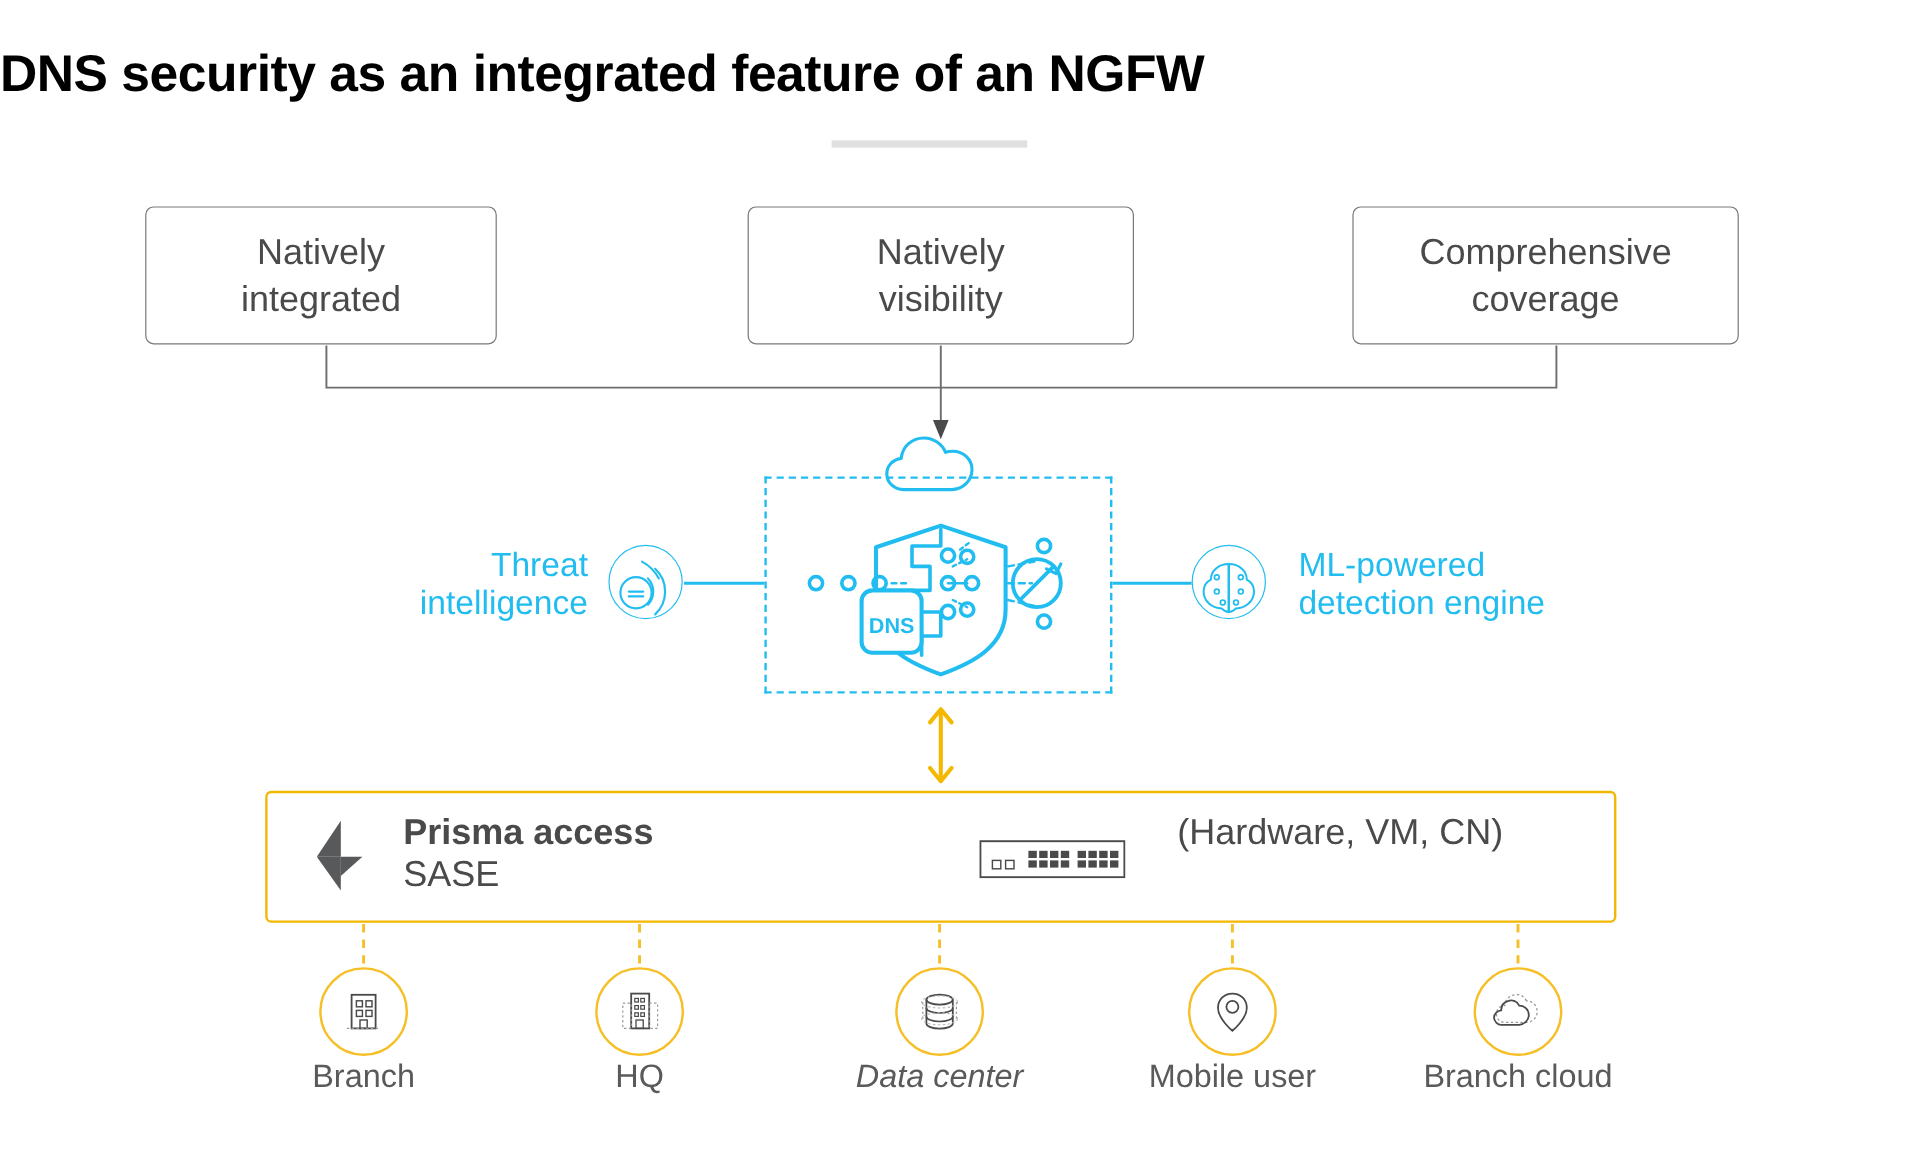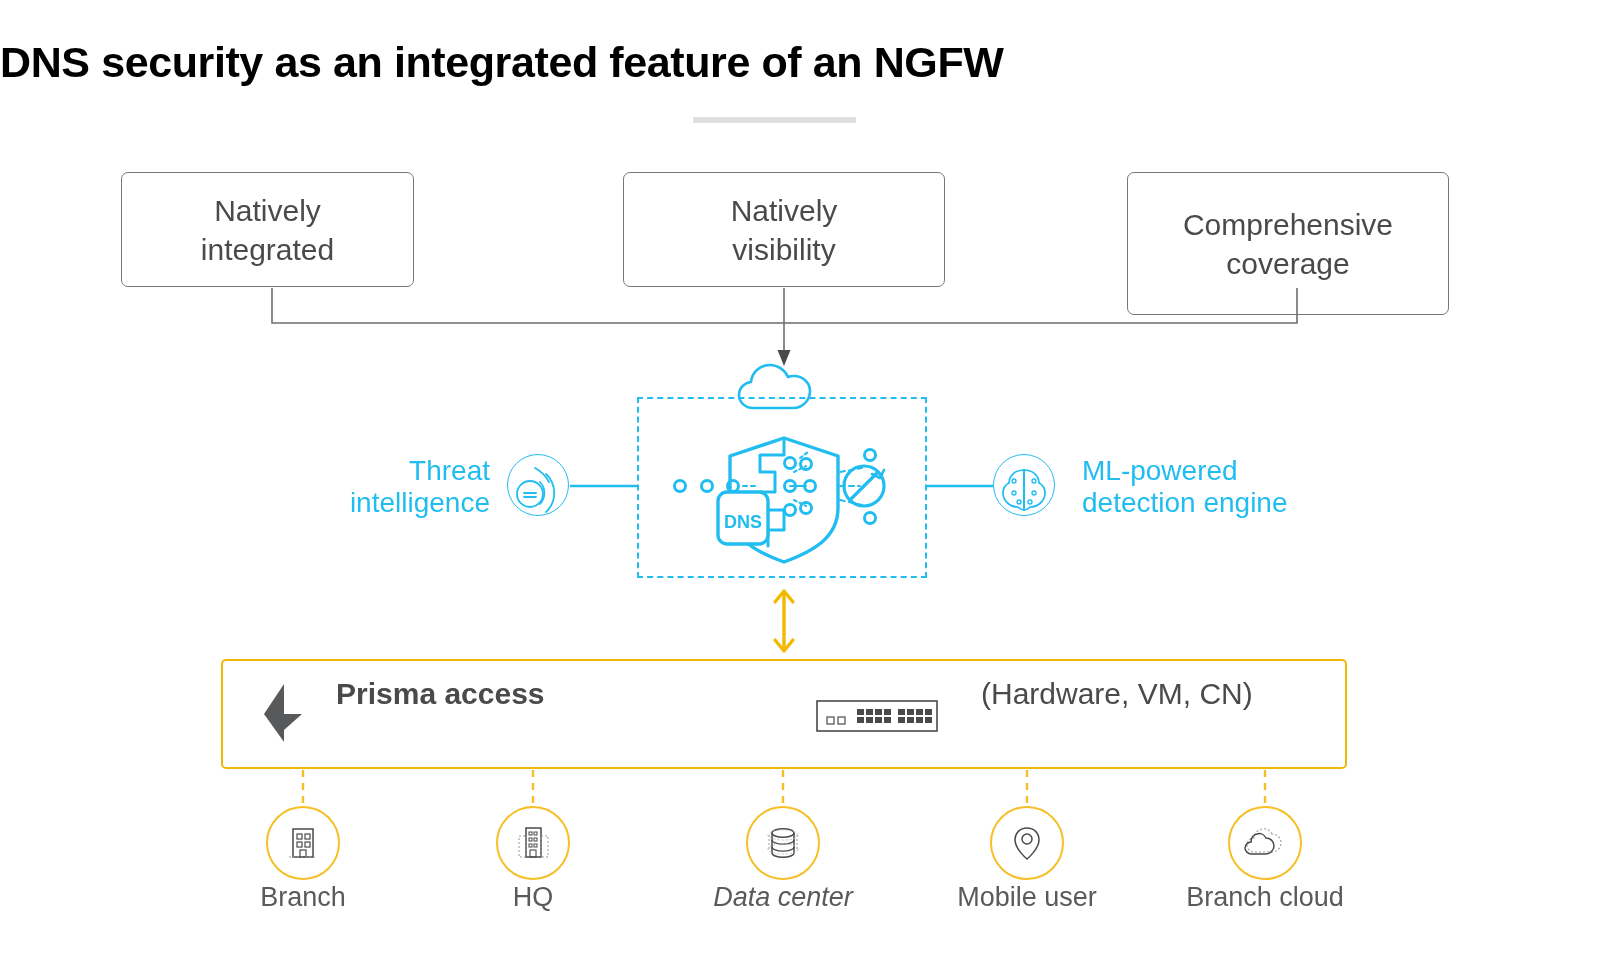--- a/index.html
+++ b/index.html
@@ -37,21 +37,21 @@
     background:#ffffff;
     display:flex;align-items:center;justify-content:center;
     text-align:center;
     color:#4a4a4a;
     font-size:30px;
     line-height:1.30;
     box-sizing:border-box;
   }
   #feat0{left:121px;top:172px;width:293px;height:115px;}
   #feat1{left:623px;top:172px;width:322px;height:115px;}
-  #feat2{left:1127px;top:172px;width:322px;height:143px;}
+  #feat2{left:1127px;top:172px;width:322px;height:115px;}
 
   
   .svg-layer{position:absolute;left:0;top:0;width:1600px;height:962px;overflow:visible;}
 
   
   .dashbox{
     position:absolute;left:637px;top:397px;width:290px;height:181px;
     border:2px dashed #22bdf0;
     box-sizing:border-box;
   }
@@ -242,20 +242,21 @@
 
   <svg class="prisma-logo" viewBox="0 0 44 62">
     <path d="M22,2 L22,32 L2,32 Z" fill="#58595b"></path>
     <path d="M22,2 L42,32 L22,32 Z" fill="#6d6e71" opacity="0"></path>
     <path d="M2,32 L22,32 L22,60 Z" fill="#58595b"></path>
     <path d="M22,32 L40,32 L22,48 Z" fill="#58595b"></path>
   </svg>
 
   <div class="prisma-text">
     <div class="prisma-title">Prisma access</div>
+    <div class="prisma-sub">SASE</div>
   </div>
 
   <svg class="fw-icon" viewBox="0 0 122 32">
     <rect x="1" y="1" width="120" height="30" fill="none" stroke="#4a4a4a" stroke-width="1.6"></rect>
     <rect x="11" y="17" width="7" height="7" fill="none" stroke="#4a4a4a" stroke-width="1.2"></rect>
     <rect x="22" y="17" width="7" height="7" fill="none" stroke="#4a4a4a" stroke-width="1.2"></rect>
     <g fill="#4a4a4a">
       <rect x="41" y="9" width="7" height="6"></rect>
         <rect x="41" y="17" width="7" height="6"></rect>
       <rect x="50" y="9" width="7" height="6"></rect>

